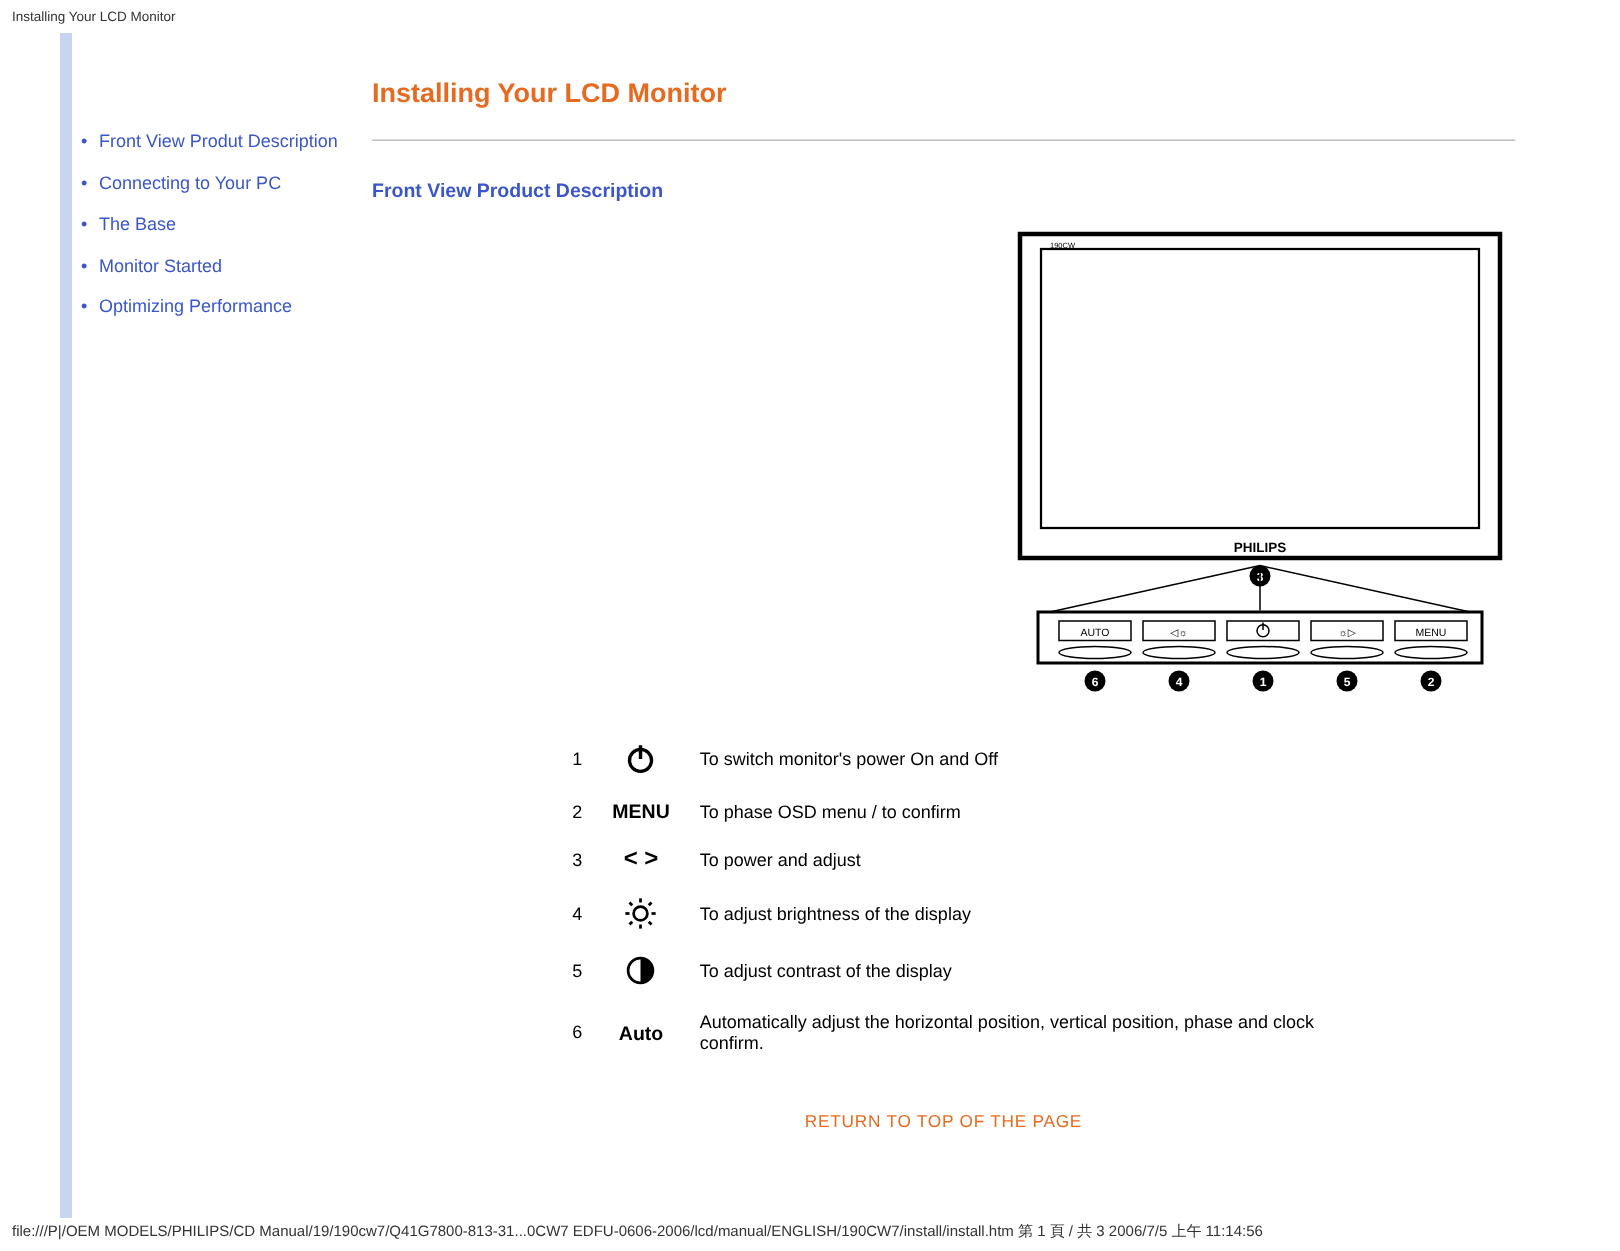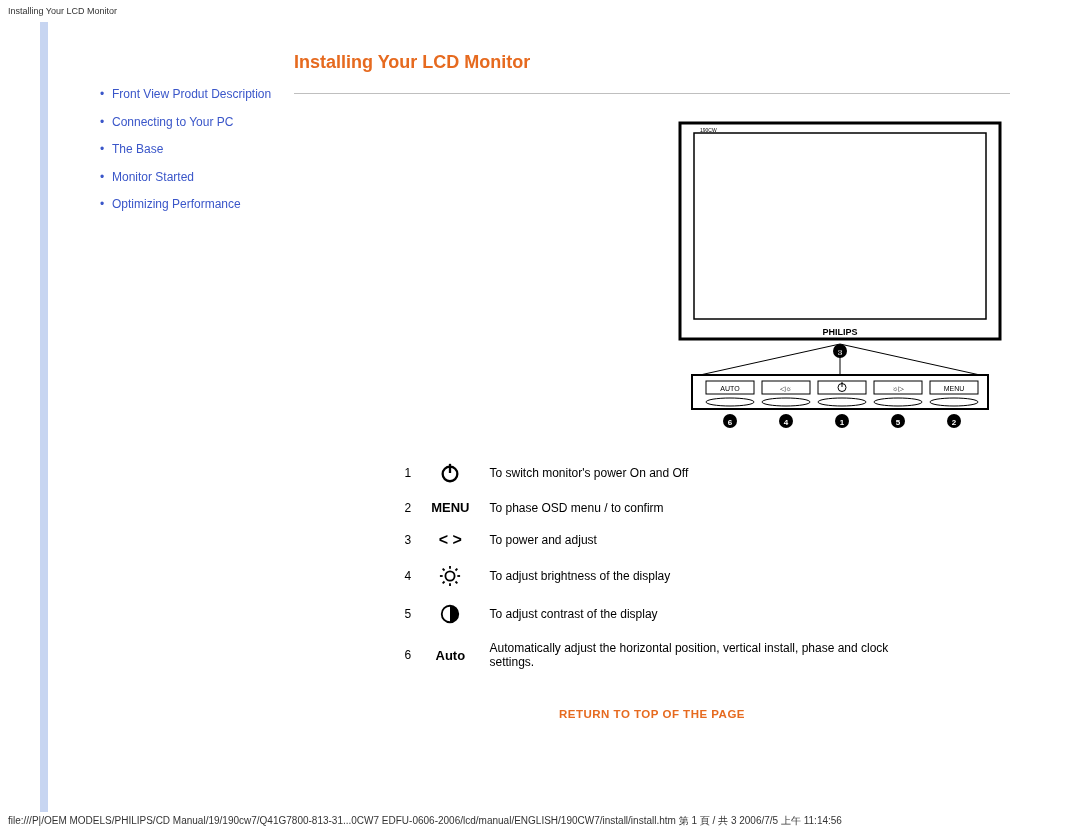--- a/index.html
+++ b/index.html
@@ -35,21 +35,20 @@
   }
   .left-bar {
     width: 8px;
     background: #c7d5f1;
     flex: 0 0 8px;
   }
   .sidebar {
     width: 200px;
     flex: 0 0 200px;
     padding: 65px 6px 0 6px;
-    margin-left: 46px;
   }
   .sidebar ul { list-style: none; }
   .sidebar li {
     position: relative;
     padding-left: 12px;
     margin-bottom: 12px;
     font-size: 12px;
     line-height: 1.3;
   }
   .sidebar li::before {
@@ -105,21 +104,21 @@
   .feature-table td.desc { max-width: 430px; }
   .icon-svg { display: inline-block; vertical-align: middle; }
   .return-link {
     text-align: center;
     margin-top: 5px;
   }
   .return-link a {
     color: #e66a1f;
     font-size: 11.5px;
     letter-spacing: 0.5px;
-    font-weight: 700;
+    font-weight: 400;
     text-decoration: none;
     cursor: pointer;
   }
 </style>
 </head>
 <body>
 
 <div class="page-header-text">Installing Your LCD Monitor</div>
 
 <div class="container">
@@ -131,20 +130,21 @@
       <li><a>Connecting to Your PC</a></li>
       <li><a>The Base</a></li>
       <li><a>Monitor Started</a></li>
       <li><a>Optimizing Performance</a></li>
     </ul>
   </nav>
 
   <main class="main">
     <h1 class="title">Installing Your LCD Monitor</h1>
     <hr class="divider">
+    <h2 class="section">Front View Product Description</h2>
 
     <div class="diagram-wrap">
       <svg class="diagram" width="340" height="310" viewBox="0 0 340 310">
 
         <rect x="10" y="4" width="320" height="216" fill="#fff" stroke="#000" stroke-width="3"></rect>
 
         <rect x="24" y="14" width="292" height="186" fill="#fff" stroke="#000" stroke-width="1.5"></rect>
 
         <text x="30" y="13" font-size="5" fill="#000" font-family="Arial">190CW</text>
 
@@ -249,21 +249,21 @@
           <svg class="icon-svg" width="22" height="22" viewBox="0 0 24 24">
             <circle cx="12" cy="12" r="9" fill="none" stroke="#000" stroke-width="2"></circle>
             <path d="M12 3 a9 9 0 0 1 0 18 Z" fill="#000"></path>
           </svg>
         </td>
         <td class="desc">To adjust contrast of the display</td>
       </tr>
       <tr>
         <td class="num">6</td>
         <td class="icon-cell" style="font-size:13px;">Auto</td>
-        <td class="desc">Automatically adjust the horizontal position, vertical install, phase and clock settings.</td>
+        <td class="desc">Automatically adjust the horizontal position, vertical position, phase and clock confirm.</td>
       </tr>
     </tbody>
       </table>
 
     <div class="return-link">
       <a>RETURN TO TOP OF THE PAGE</a>
     </div>
   </main>
 </div>
 

